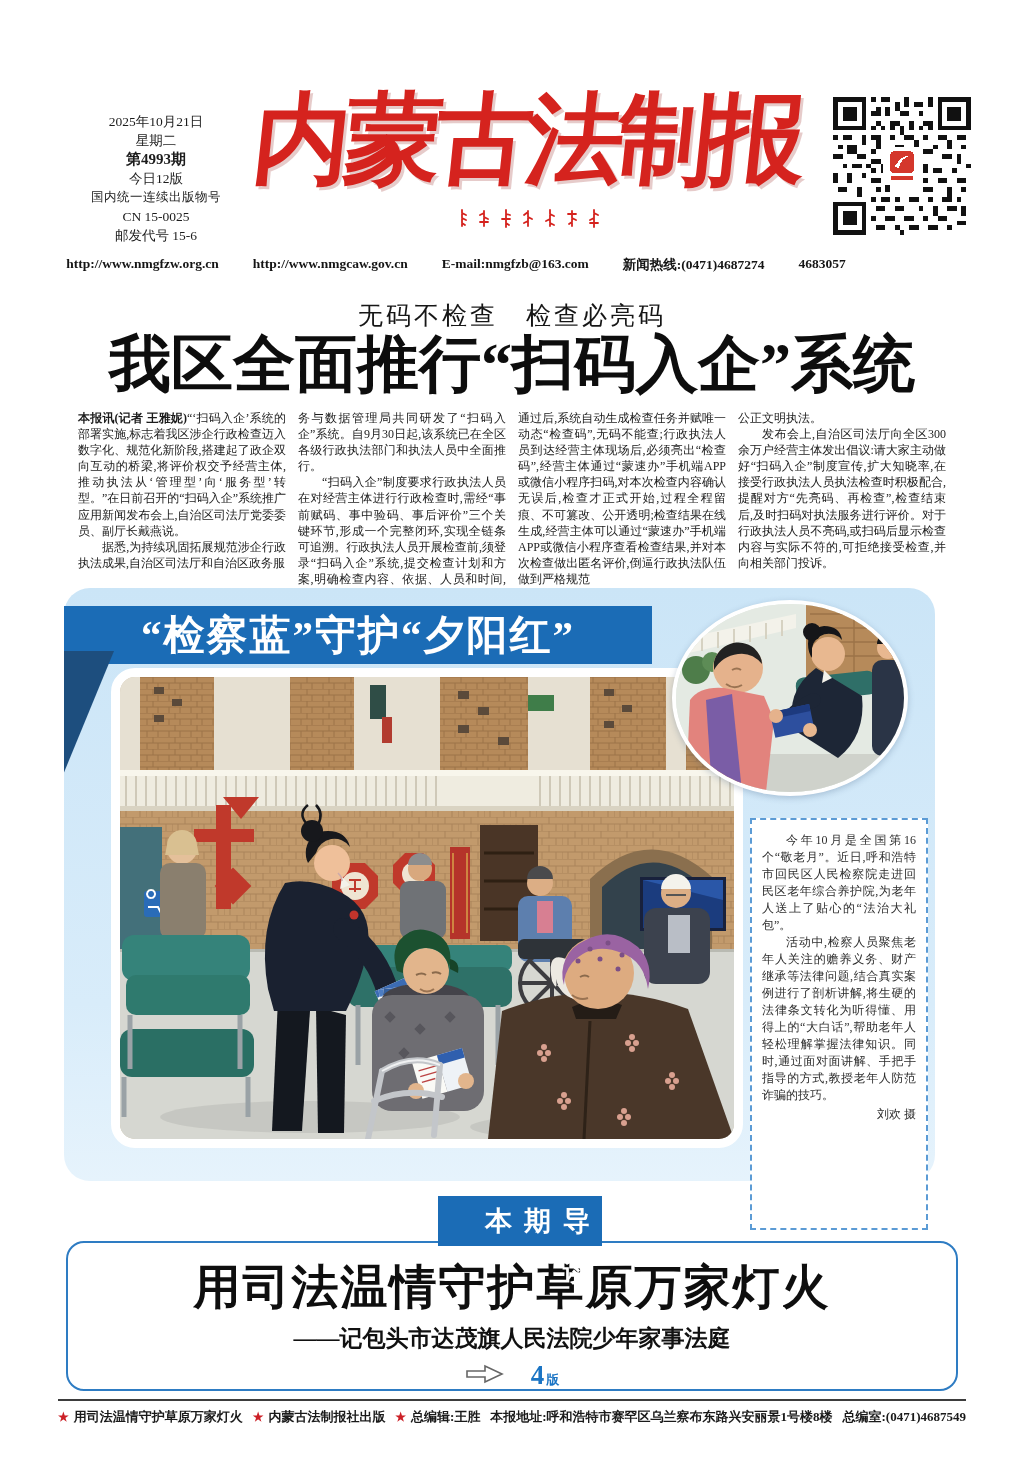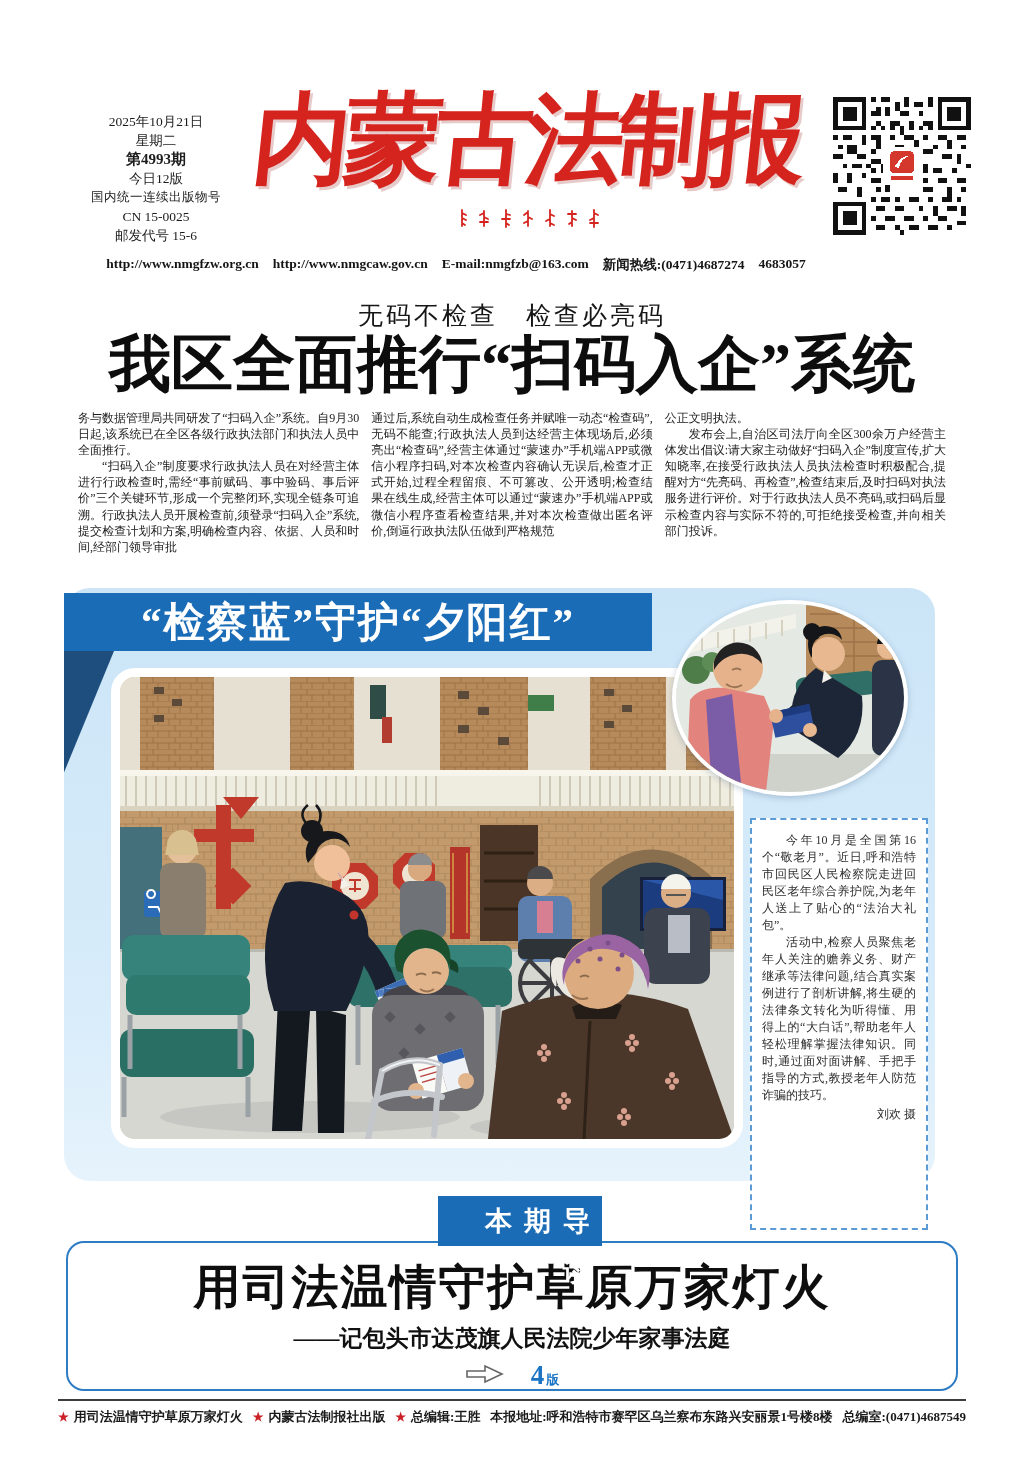--- a/index.html
+++ b/index.html
@@ -12,37 +12,37 @@
   .dateblock div:nth-child(3){font-weight:bold;font-size:15px;}
   .dateblock div:nth-child(5){font-size:12.5px;letter-spacing:0.5px;}
   .masthead-title{position:absolute;left:244px;top:84px;width:566px;text-align:center;
                   font-size:97px;line-height:1.15;font-weight:900;color:#d5231e;
                   letter-spacing:-6px;transform:skewX(-6deg) scaleY(1.02);
                   text-shadow:3px 3px 0 rgba(140,20,12,.22);white-space:nowrap;}
   .mongolian{position:absolute;left:452px;top:208px;}
   .qr{position:absolute;left:833px;top:97px;width:138px;height:138px;}
 
   .links{position:absolute;left:0;top:256px;width:912px;display:flex;justify-content:center;
-         gap:14px;font-size:13.5px;font-weight:bold;color:#151515;}
+         gap:34px;font-size:13.5px;font-weight:bold;color:#151515;}
 
   
   .kicker{position:absolute;left:0;top:299px;width:1024px;text-align:center;
           font-size:25px;font-weight:400;letter-spacing:3px;color:#161616;}
   .headline{position:absolute;left:0;top:322px;width:1024px;text-align:center;
             font-size:62px;font-weight:900;letter-spacing:0;color:#0d0d0d;white-space:nowrap;}
   .columns{position:absolute;left:78px;top:410px;width:868px;display:flex;gap:12px;}
   .col{flex:1;font-size:12px;line-height:16.1px;text-align:justify;color:#1b1b1b;}
   .col p{margin:0;}
   .col p.indent{text-indent:2em;}
   .col .lead{font-weight:bold;}
 
   
   .photo-card{position:absolute;left:64px;top:588px;width:871px;height:593px;border-radius:26px;
               background:linear-gradient(180deg,#cbe5f7 0%,#d8ecfa 70%,#e6f3fc 100%);}
-  .banner{position:absolute;left:0;top:5px;width:588px;height:58px;background:#1b6cb6;
+  .banner{position:absolute;left:0;top:18px;width:588px;height:58px;background:#1b6cb6;
           color:#fff;font-size:41px;font-weight:900;text-align:center;line-height:58px;
           letter-spacing:2px;}
   .fold{position:absolute;left:0;top:63px;width:50px;height:132px;background:#1d4e7e;
         -webkit-clip-path:polygon(0 0,100% 0,0 92%);clip-path:polygon(0 0,100% 0,0 92%);}
   .photo{position:absolute;left:47px;top:80px;width:632px;height:480px;border:9px solid #ffffff;
          border-radius:24px;box-sizing:border-box;overflow:hidden;background:#cfc3ac;}
   .photo svg{display:block;width:614px;height:462px;}
   .inset{position:absolute;left:608px;top:12px;width:228px;height:188px;border-radius:50%;
          border:4px solid #ffffff;overflow:hidden;background:#e2e8e1;box-shadow:0 2px 6px rgba(40,70,110,.25);}
   .inset svg{display:block;width:228px;height:188px;}
@@ -140,20 +140,24 @@
     <span>E-mail:nmgfzb@163.com</span>
     <span>新闻热线:(0471)4687274</span>
     <span>4683057</span>
   </div>
 
   <div class="kicker">无码不检查　检查必亮码</div>
   <div class="headline">我区全面推行“扫码入企”系统</div>
 
   <div class="columns">
     <div class="col">
+      <p><span class="lead">本报讯(记者 王雅妮)</span><span>“‘扫码入企’系统的部署实施,标志着我区涉企行政检查迈入数字化、规范化新阶段,搭建起了政企双向互动的桥梁,将评价权交予经营主体,推动执法从‘管理型’向‘服务型’转型。”在日前召开的“扫码入企”系统推广应用新闻发布会上,自治区司法厅党委委员、副厅长戴燕说。</span></p>
+      <p class="indent">据悉,为持续巩固拓展规范涉企行政执法成果,自治区司法厅和自治区政务服</p>
+    </div>
+    <div class="col">
       <p>务与数据管理局共同研发了“扫码入企”系统。自9月30日起,该系统已在全区各级行政执法部门和执法人员中全面推行。</p>
       <p class="indent">“扫码入企”制度要求行政执法人员在对经营主体进行行政检查时,需经“事前赋码、事中验码、事后评价”三个关键环节,形成一个完整闭环,实现全链条可追溯。行政执法人员开展检查前,须登录“扫码入企”系统,提交检查计划和方案,明确检查内容、依据、人员和时间,经部门领导审批</p>
     </div>
     <div class="col">
       <p>通过后,系统自动生成检查任务并赋唯一动态“检查码”,无码不能查;行政执法人员到达经营主体现场后,必须亮出“检查码”,经营主体通过“蒙速办”手机端APP或微信小程序扫码,对本次检查内容确认无误后,检查才正式开始,过程全程留痕、不可篡改、公开透明;检查结果在线生成,经营主体可以通过“蒙速办”手机端APP或微信小程序查看检查结果,并对本次检查做出匿名评价,倒逼行政执法队伍做到严格规范</p>
     </div>
     <div class="col">
       <p>公正文明执法。</p>
       <p class="indent">发布会上,自治区司法厅向全区300余万户经营主体发出倡议:请大家主动做好“扫码入企”制度宣传,扩大知晓率,在接受行政执法人员执法检查时积极配合,提醒对方“先亮码、再检查”,检查结束后,及时扫码对执法服务进行评价。对于行政执法人员不亮码,或扫码后显示检查内容与实际不符的,可拒绝接受检查,并向相关部门投诉。</p>
     </div>

